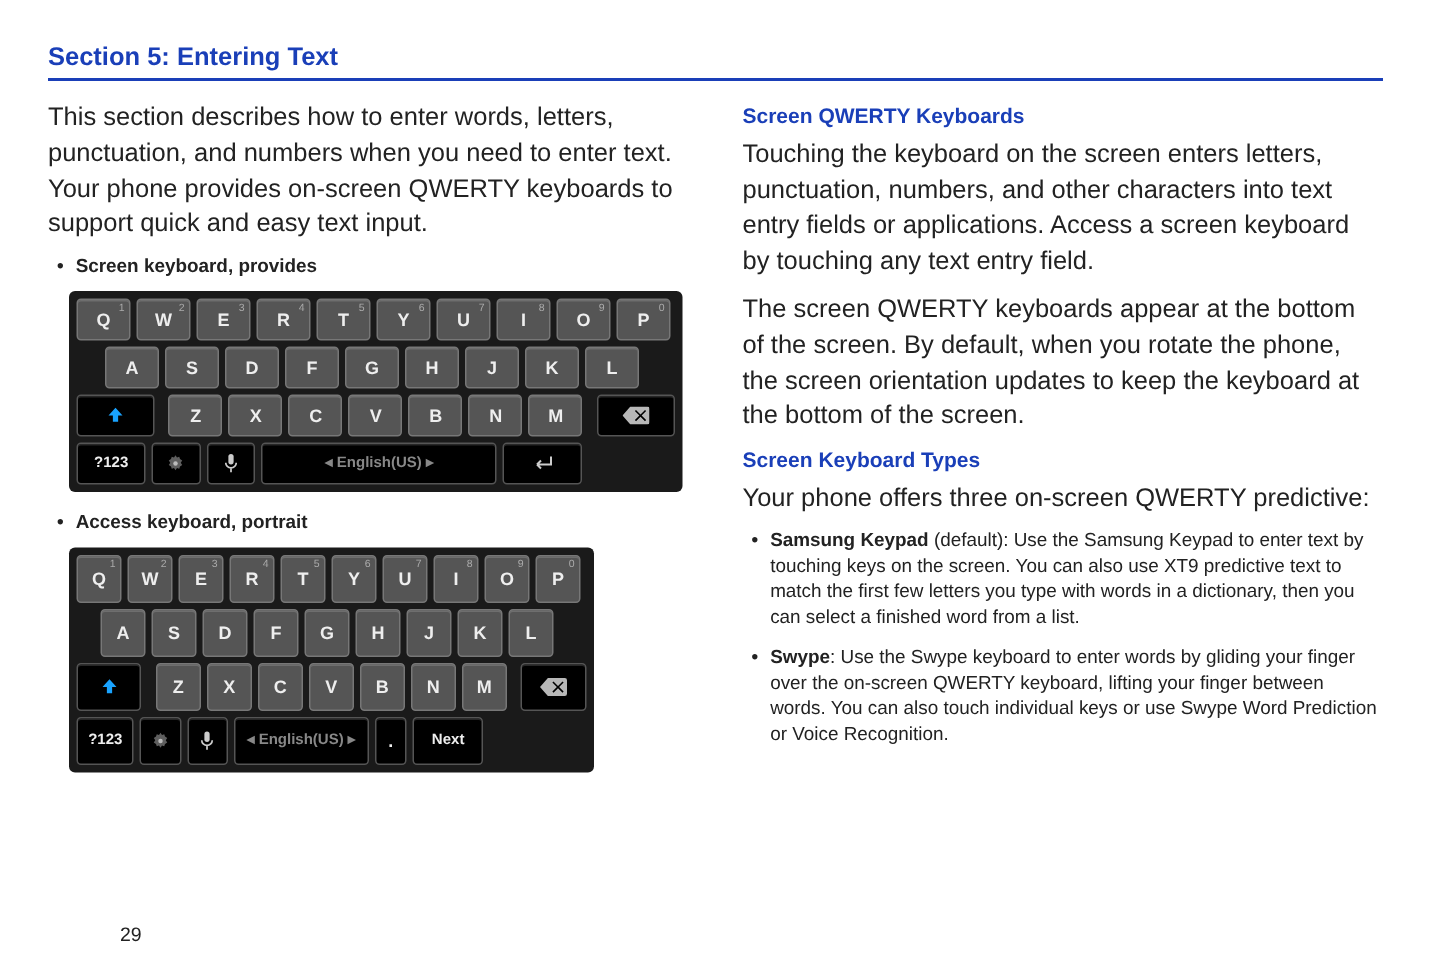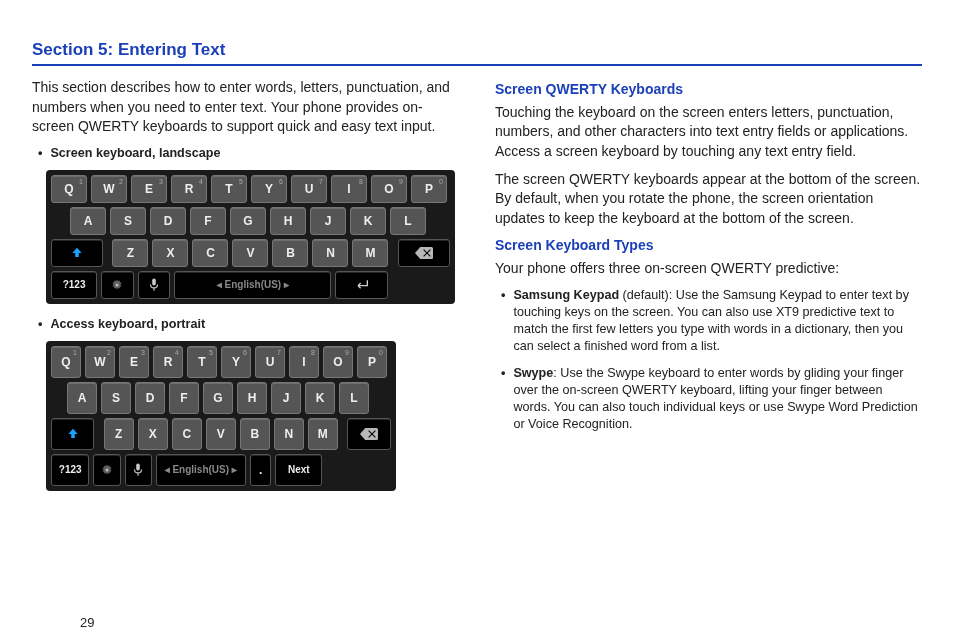--- a/index.html
+++ b/index.html
@@ -1,21 +1,21 @@
 <!DOCTYPE html>
 <html><head>
 <meta charset="utf-8">
 <style>
   html,body{margin:0;padding:0;background:#fff;color:#222;font-family:Arial,Helvetica,sans-serif}
-  .page{width:954px;height:636px;box-sizing:border-box;padding:40px 32px 0 32px;position:relative}
+  .page{width:954px;height:636px;box-sizing:border-box;padding:28px 32px 0 32px;position:relative}
   .title{color:#1a3fb8;font-weight:700;font-size:17px;border-bottom:2px solid #1a3fb8;padding-bottom:4px;margin-bottom:12px}
   .cols{display:flex;gap:36px}
   .col{flex:1;font-size:13.2px;line-height:1.35}
   .col p{margin:0 0 8px 0}
-  .para{font-size:14px;line-height:1.4;font-stretch:condensed}
+  .para{font-size:17px;line-height:1.4;font-stretch:condensed}
   .h2{color:#1a3fb8;font-weight:700;font-size:14px;margin-top:2px;margin-bottom:4px}
   .bullet{display:flex;gap:8px;margin:4px 0 4px 6px;font-size:12.6px}
   .dot{font-weight:900}
   .bullet .bt{font-stretch:condensed}
   .kb{background:#1a1a1a;border-radius:4px;padding:5px;display:inline-block;margin:4px 0 8px 14px}
   .kb .row{display:flex;gap:4px;margin-bottom:4px}
   .kb .row:last-child{margin-bottom:0}
   .key{background:#555;border:1px solid #777;border-radius:3px;color:#eee;font-weight:700;display:flex;align-items:center;justify-content:center;font-size:12px;position:relative;box-shadow:inset 0 1px 0 rgba(255,255,255,.15)}
   .key .sup{position:absolute;top:1px;right:3px;font-size:7px;color:#aaa;font-weight:400}
   .key.dark{background:#000000;border-color:#555}
@@ -27,21 +27,21 @@
 </head>
 <body>
 
 <div class="page">
   <div class="title">Section 5: Entering Text</div>
   <div class="cols">
     <div class="col">
       <p class="para">This section describes how to enter words, letters, punctuation, and numbers when you need to enter text. Your phone provides on-screen QWERTY keyboards to support quick and easy text input.</p>
       <div class="bullet">
           <span class="dot">•</span>
-          <span class="bt"><b>Screen keyboard, landscape</b></span>
+          <span class="bt"><b>Screen keyboard, provides</b></span>
         </div>
       <div class="kb" id="kb-land"><div class="row">
             <div class="key " style="width:34px;height:26px"><span class="sup">1</span>Q</div>
             <div class="key " style="width:34px;height:26px"><span class="sup">2</span>W</div>
             <div class="key " style="width:34px;height:26px"><span class="sup">3</span>E</div>
             <div class="key " style="width:34px;height:26px"><span class="sup">4</span>R</div>
             <div class="key " style="width:34px;height:26px"><span class="sup">5</span>T</div>
             <div class="key " style="width:34px;height:26px"><span class="sup">6</span>Y</div>
             <div class="key " style="width:34px;height:26px"><span class="sup">7</span>U</div>
             <div class="key " style="width:34px;height:26px"><span class="sup">8</span>I</div>

